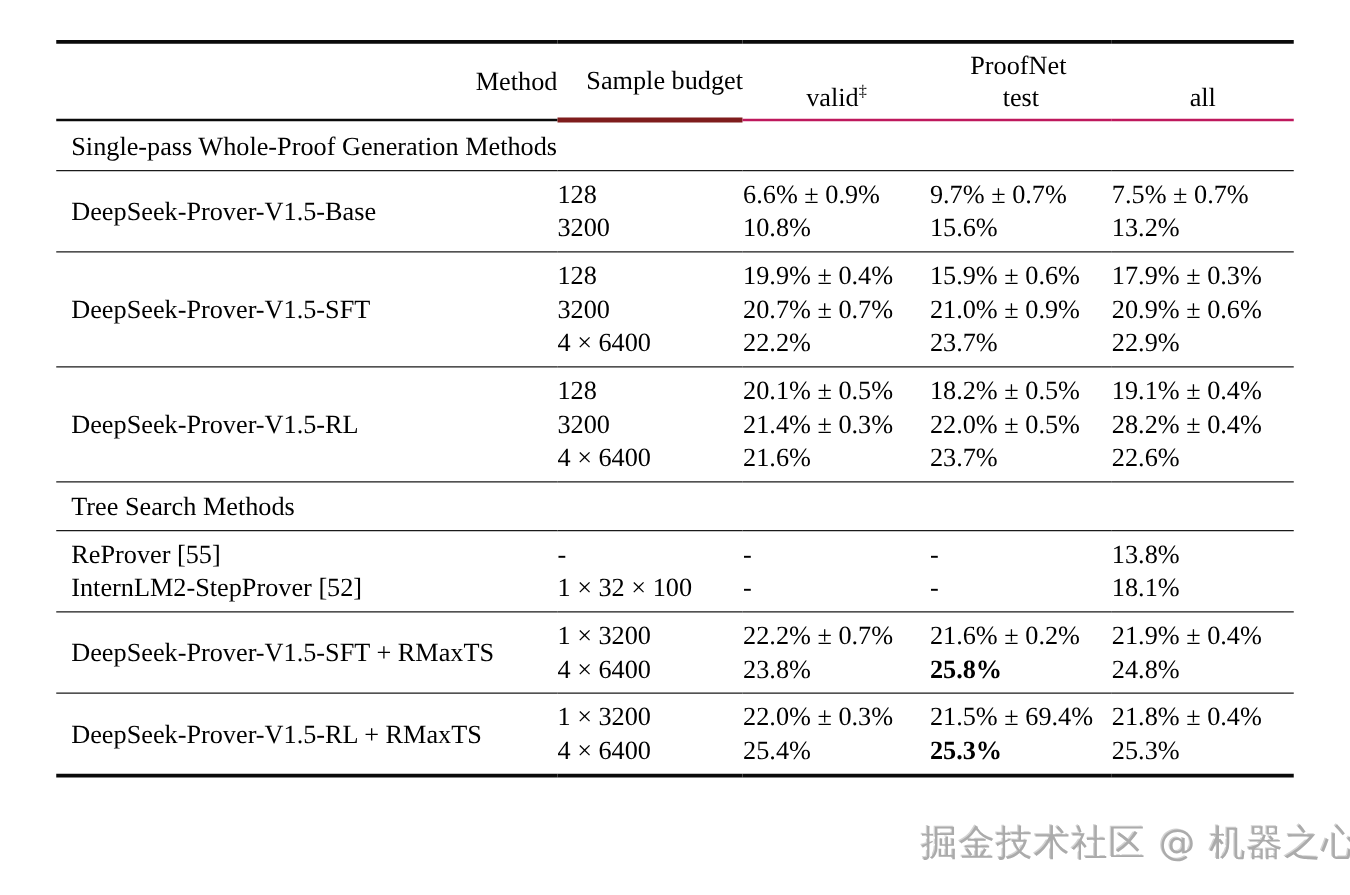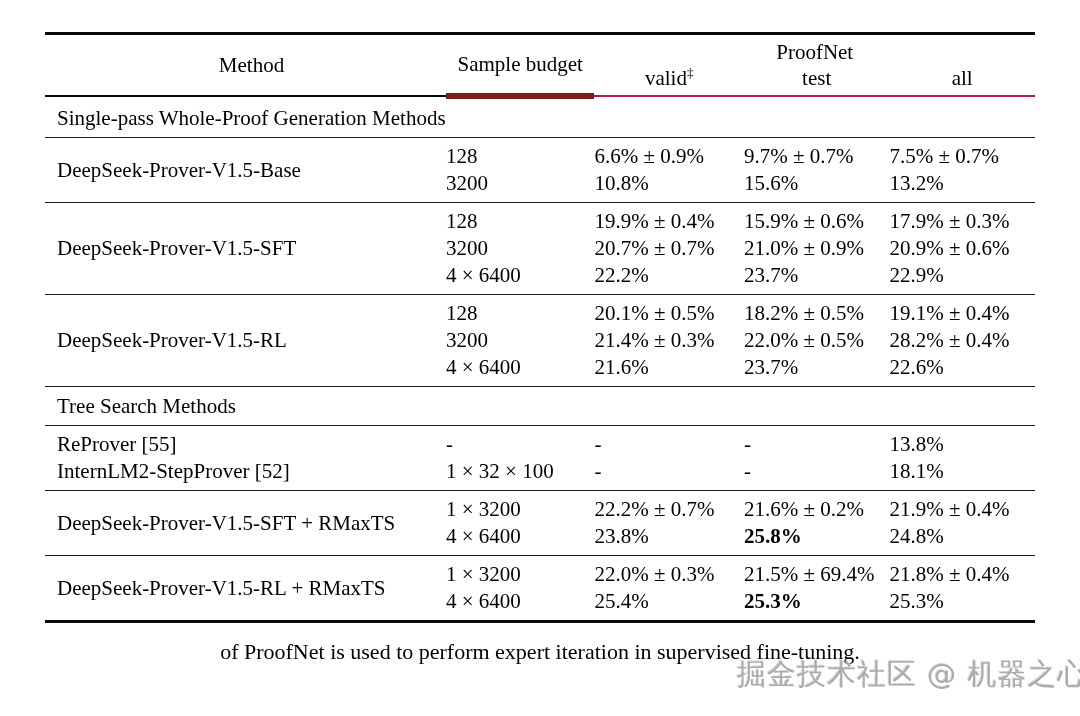--- a/index.html
+++ b/index.html
@@ -23,29 +23,29 @@
     font-weight: normal;
     padding: 0;
   }
   col.c-method { width: 40.5%; }
   col.c-budget { width: 15.0%; }
   col.c-valid  { width: 15.1%; }
   col.c-test   { width: 14.7%; }
   col.c-all    { width: 14.7%; }
 
   th.h-method {
-    text-align: center;
+    text-align: right;
     padding-left: 12px;
     vertical-align: middle;
     border-bottom: 2px solid #0a0a0a;
   }
   th.h-budget {
-    text-align: center;
+    text-align: right;
     vertical-align: middle;
-    border-bottom: 6px solid #7f1d1d;
+    border-bottom: 4px solid #7f1d1d;
   }
   th.h-group {
     line-height: 26px;
     padding-top: 4px;
   }
   th.h-sub {
     text-align: center;
     line-height: 26px;
     padding-bottom: 4px;
     border-bottom: 2px solid #be185d;
@@ -250,16 +250,15 @@
         </td>
         <td class="value-cell">
           <div class="cell-line">21.8% ± 0.4%</div>
           <div class="cell-line">25.3%</div>
         </td>
       </tr>
     </tbody>
 </table>
 
 <div class="caption">
-  <div>of ProofNet is used to perform expert iteration in supervised fine-tuning.</div>
 </div>
 
 <div class="watermark">掘金技术社区 @ 机器之心</div>
 
 </body></html>

